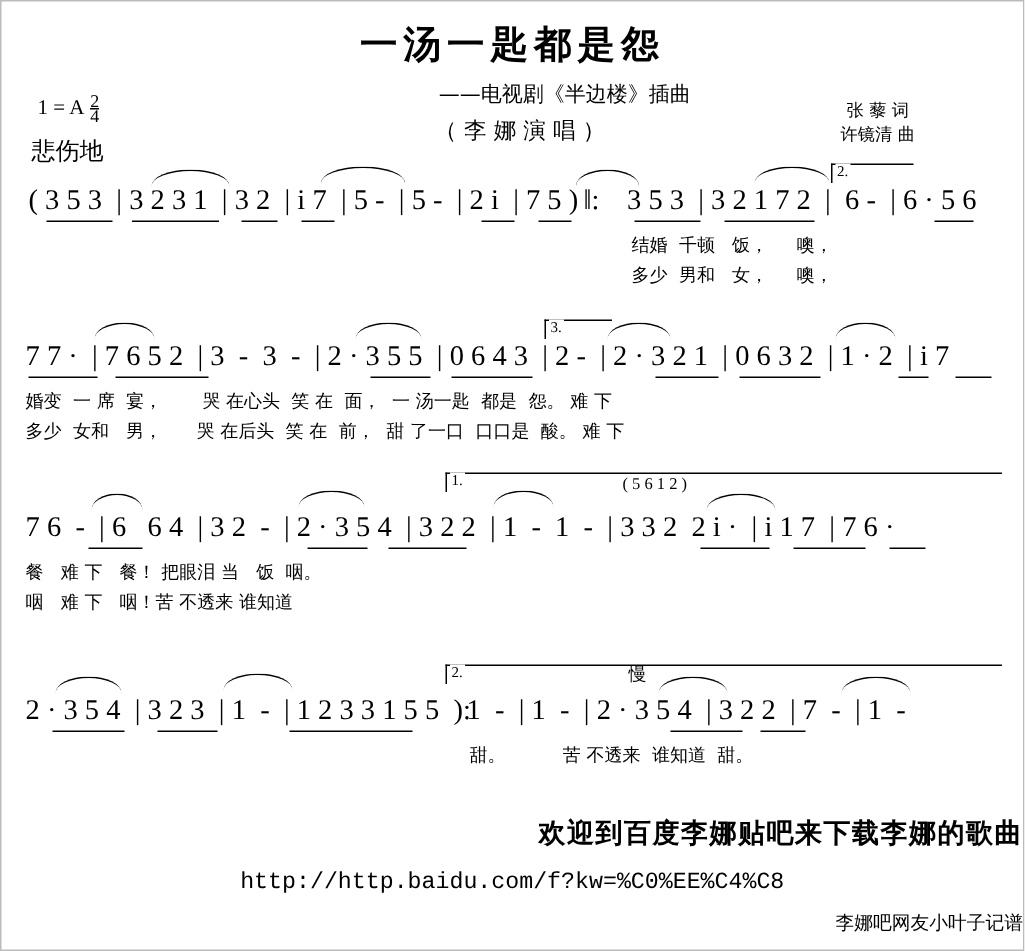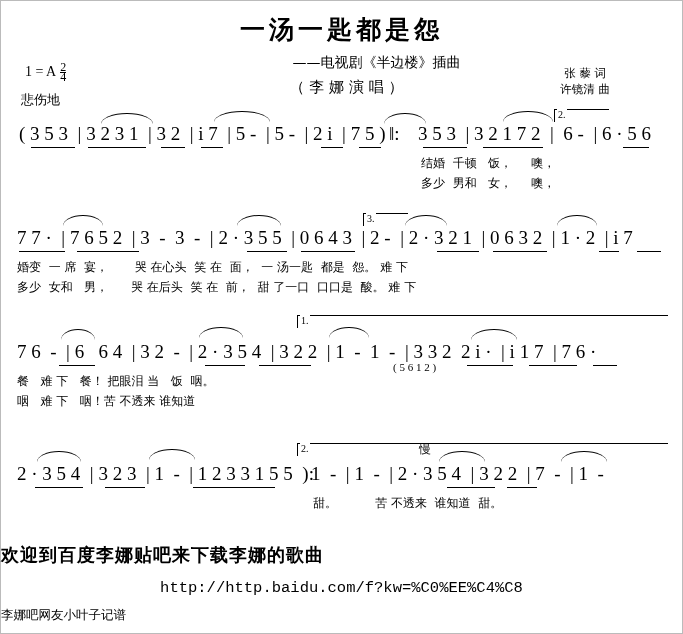--- a/index.html
+++ b/index.html
@@ -69,21 +69,21 @@
     font-size: 12px;
     margin-left: 4px;
   }
   .keysig .frac .num { display:block; }
   .keysig .frac .den { display:block; border-top: 1px solid #000; }
   .mood {
     position: absolute;
     left: 20px;
     top: 90px;
     font-family: Liberation Serif, serif;
-    font-size: 13px;
+    font-size: 16px;
   }
   
   .system {
     position: absolute;
     left: 0;
     width: 683px;
   }
   .notes {
     position: absolute;
     font-family: "Liberation Serif", serif;
@@ -130,39 +130,39 @@
     font-size: 10px;
     font-family: "Liberation Serif", serif;
     background: #fff;
     padding: 0 1px;
   }
   
   .footer1 {
     position: absolute;
     left: 0; right: 0;
     top: 542px;
-    text-align: left;
+    text-align: right;
     font-family: "DejaVu Sans", sans-serif;
     font-weight: bold;
     font-size: 18px;
     letter-spacing: 1px;
   }
   .footer2 {
     position: absolute;
     left: 0; right: 0;
     top: 578px;
     text-align: center;
     font-family: "Liberation Mono", monospace;
     font-size: 15.5px;
   }
   .footer3 {
     position: absolute;
     left: 0; right: 0;
     top: 606px;
-    text-align: left;
+    text-align: right;
     font-family: "DejaVu Sans", sans-serif;
     font-size: 12.5px;
   }
 </style>
 </head>
 <body>
 
 <div class="sheet">
 
   <div class="title">一汤一匙都是怨</div>
@@ -248,21 +248,21 @@
     <div class="beam" style="left:58px; top:34px; width:36px;"></div>
     <div class="beam" style="left:204px; top:34px; width:40px;"></div>
     <div class="beam" style="left:258px; top:34px; width:52px;"></div>
     <div class="beam" style="left:466px; top:34px; width:46px;"></div>
     <div class="beam" style="left:528px; top:34px; width:48px;"></div>
     <div class="beam" style="left:592px; top:34px; width:24px;"></div>
 
     <div class="volta" style="left:296px; top:-16px; width:370px;">
       <span class="num">1.</span>
     </div>
-    <div class="notes tiny" style="left:392px; top:-14px; font-size:11px;margin-top:44px;">( 5 6 1 2 )</div>
+    <div class="notes tiny" style="left:414px; top:-14px; font-size:11px;">( 5 6 1 2 )</div>
 
     <div class="lyric" style="left:16px; top:42px;">餐   难 下   餐！ 把眼泪 当   饭  咽。</div>
     <div class="lyric" style="left:16px; top:62px;">咽   难 下   咽！苦 不透来 谁知道</div>
   </div>
 
   <div class="system" style="top:450px; height:70px;">
     <div class="slur" style="left:36px; top:0px; width:44px;"></div>
     <div class="slur" style="left:148px; top:-2px; width:46px;"></div>
     <div class="slur" style="left:438px; top:0px; width:46px;"></div>
     <div class="slur" style="left:560px; top:0px; width:46px;"></div>

